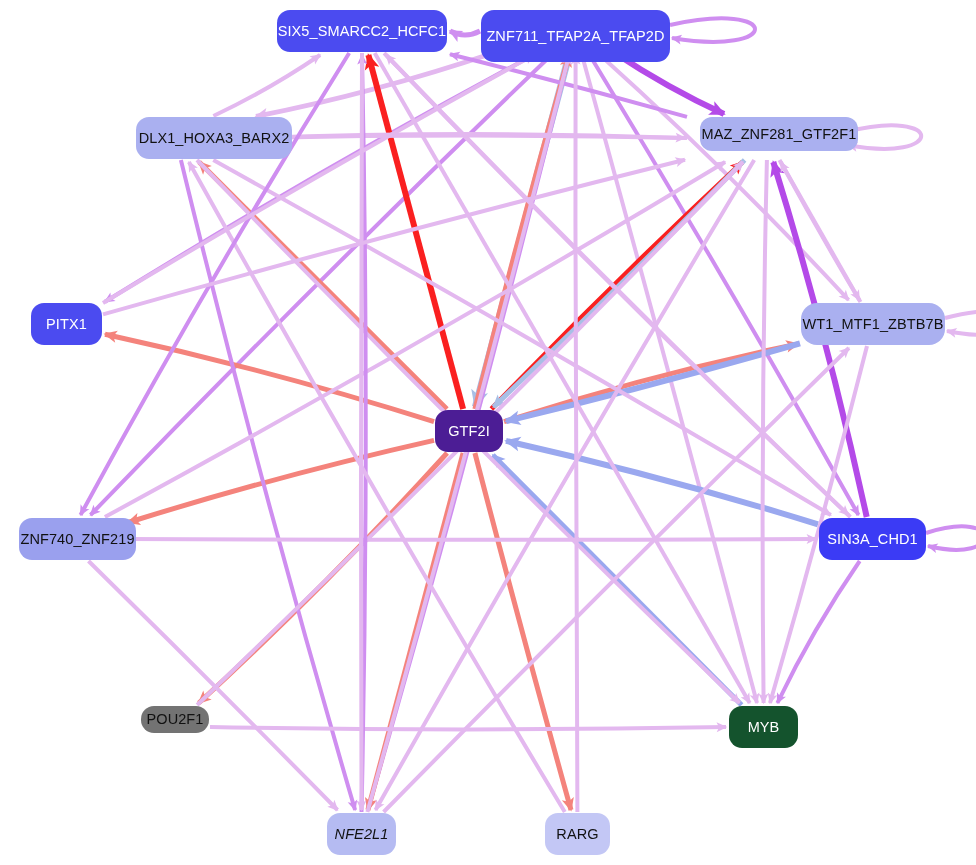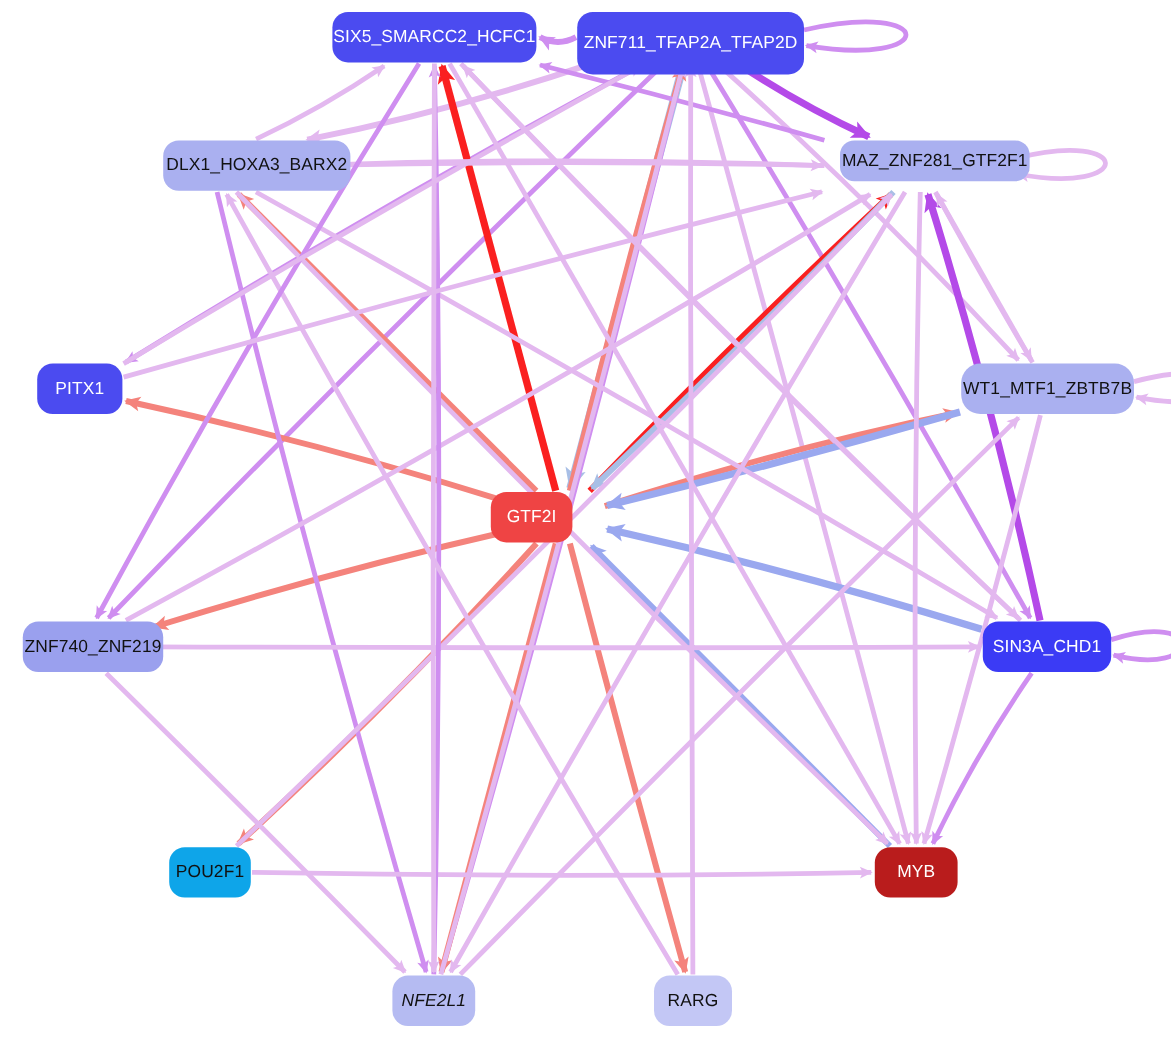--- a/index.html
+++ b/index.html
@@ -162,33 +162,33 @@
       </div>
       <div class="node" style="left: 700px; top: 117px; width: 158px; height: 34px; background: rgb(170, 176, 240); color: rgb(17, 17, 17); border-radius: 12px;">
         <span class="node-label">MAZ_ZNF281_GTF2F1</span>
       </div>
       <div class="node" style="left: 31px; top: 303px; width: 71px; height: 42px; background: rgb(75, 75, 240); color: rgb(255, 255, 255);">
         <span class="node-label">PITX1</span>
       </div>
       <div class="node" style="left: 801px; top: 303px; width: 144px; height: 42px; background: rgb(170, 176, 240); color: rgb(17, 17, 17); border-radius: 16px;">
         <span class="node-label">WT1_MTF1_ZBTB7B</span>
       </div>
-      <div class="node" style="left: 409px; top: 410px; width: 68px; height: 42px; background: #ef4444; color: rgb(255, 255, 255);">
+      <div class="node" style="left: 435px; top: 410px; width: 68px; height: 42px; background: #4c1d95; color: rgb(255, 255, 255);">
         <span class="node-label">GTF2I</span>
       </div>
       <div class="node" style="left: 8px; top: 518px; width: 117px; height: 42px; background: rgb(154, 160, 238); color: rgb(17, 17, 17); margin-left: 11px;">
         <span class="node-label">ZNF740_ZNF219</span>
       </div>
       <div class="node" style="left: 819px; top: 518px; width: 107px; height: 42px; background: rgb(59, 59, 245); color: rgb(255, 255, 255);">
         <span class="node-label">SIN3A_CHD1</span>
       </div>
-      <div class="node" style="left: 141px; top: 706px; width: 68px; height: 42px; background: #0ea5e9; color: rgb(17, 17, 17);">
+      <div class="node" style="left: 141px; top: 706px; width: 68px; height: 27px; background: #737373; color: rgb(17, 17, 17);">
         <span class="node-label">POU2F1</span>
       </div>
-      <div class="node" style="left: 729px; top: 706px; width: 69px; height: 42px; background: #b91c1c; color: rgb(255, 255, 255);">
+      <div class="node" style="left: 729px; top: 706px; width: 69px; height: 42px; background: #14532d; color: rgb(255, 255, 255);">
         <span class="node-label">MYB</span>
       </div>
       <div class="node" style="left: 327px; top: 813px; width: 69px; height: 42px; background: rgb(181, 187, 242); color: rgb(17, 17, 17); font-style: italic;">
         <span class="node-label">NFE2L1</span>
       </div>
       <div class="node" style="left: 545px; top: 813px; width: 65px; height: 42px; background: rgb(195, 199, 245); color: rgb(17, 17, 17);">
         <span class="node-label">RARG</span>
       </div>
     </div>
 </div>

